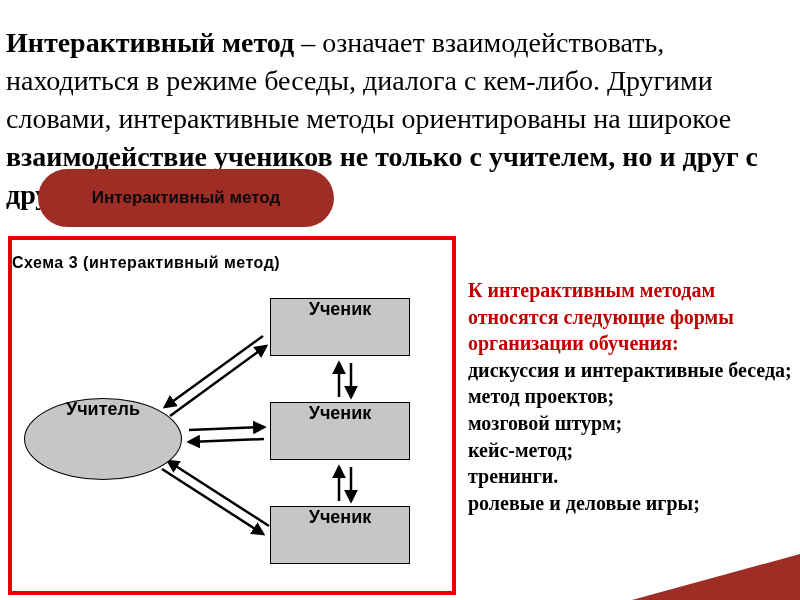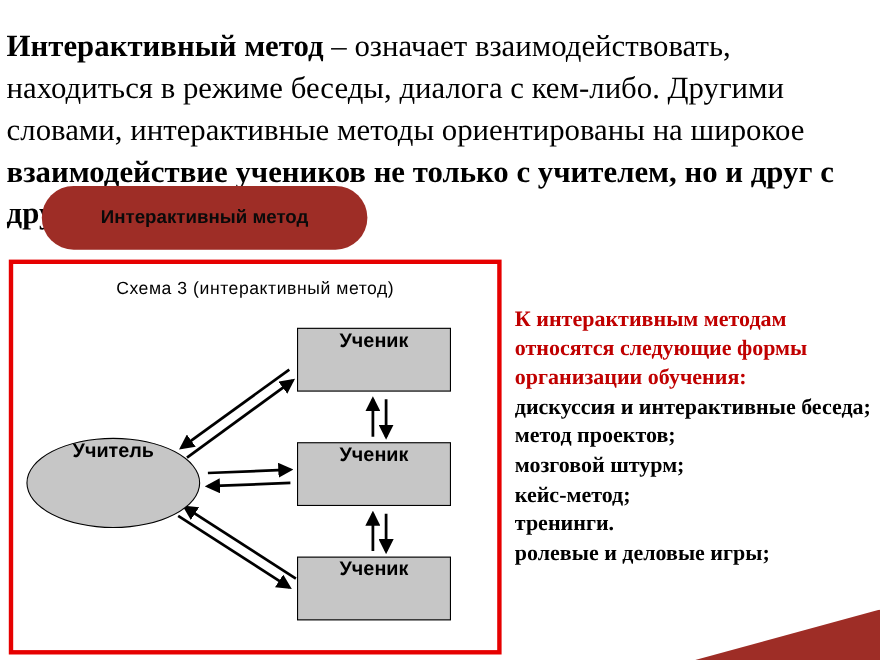--- a/index.html
+++ b/index.html
@@ -45,23 +45,23 @@
     left: 8px; top: 236px;
     width: 448px; height: 359px;
     border: 4px solid #e60000;
     background: #ffffff;
     box-sizing: border-box;
   }
   .diagram-inner { position: absolute; inset: 0; }
   .diagram-title {
     position: absolute;
     top: 14px; left: 0; right: 0;
-    text-align: center;
+    text-align: left;
     font-family: "Liberation Sans", sans-serif;
-    font-weight: normal;
+    font-weight: bold;
     font-size: 16px;
     letter-spacing: 0.5px;
     color: #000000;
   }
   .shape {
     position: absolute;
     background: #c6c6c6;
     border: 1px solid #000000;
     display: flex; justify-content: center;
     font-family: "Liberation Sans", sans-serif;

